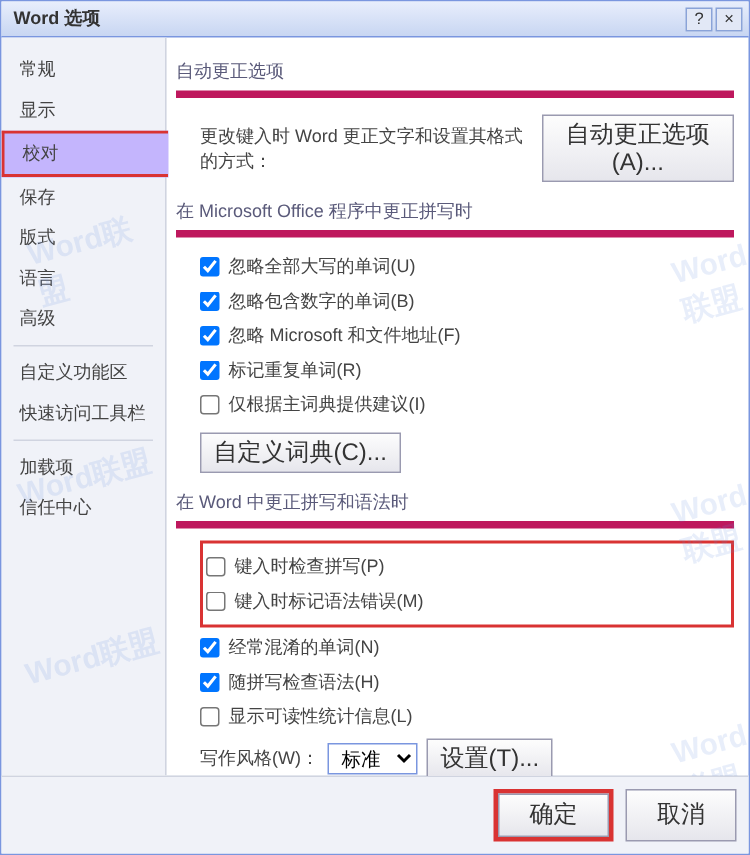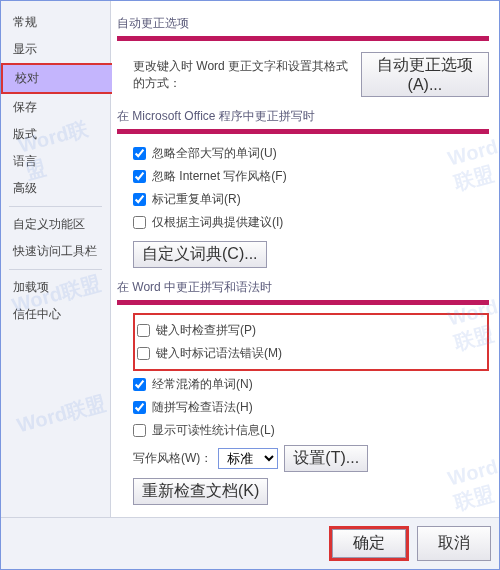--- a/index.html
+++ b/index.html
@@ -32,20 +32,27 @@
 .buttonbar { border-top: 1px solid #d0d4e0; padding: 8px; display: flex; justify-content: flex-end; gap: 8px; background: #f0f2f8; }
 .mainbtn { width: 74px; padding: 3px 0; }
 .red-outline { border: 3px solid #d93333; padding: 0; }
 .red-outline .btn { margin: 0; }
 .row-label { display: inline-block; }
 </style>
 </head>
 <body>
 
 <div class="dialog">
+  <div class="titlebar">
+    <span class="title">Word 选项</span>
+    <div class="titlebtns">
+      <div class="tb">?</div>
+      <div class="tb">×</div>
+    </div>
+  </div>
 
   <div class="body">
     <div class="sidebar">
       <div class="watermark wm1">Word联盟</div>
       <div class="watermark wm2">Word联盟</div>
       <div class="watermark wm3">Word联盟</div>
       <div class="navitem">常规</div>
       <div class="navitem">显示</div>
       <div class="navitem sel">校对</div>
       <div class="navitem">保存</div>
@@ -72,21 +79,25 @@
       </div>
 
       <div class="section-header">在 Microsoft Office 程序中更正拼写时</div>
       <div class="indent">
         <div class="row">
             <input type="checkbox" class="cb" checked="" style="">
             <span>忽略全部大写的单词(U)</span>
           </div>
         <div class="row">
             <input type="checkbox" class="cb" checked="" style="">
-            <span>忽略 Internet 写作风格(F)</span>
+            <span>忽略包含数字的单词(B)</span>
+          </div>
+        <div class="row">
+            <input type="checkbox" class="cb" checked="" style="">
+            <span>忽略 Microsoft 和文件地址(F)</span>
           </div>
         <div class="row">
             <input type="checkbox" class="cb" checked="" style="">
             <span>标记重复单词(R)</span>
           </div>
         <div class="row">
             <input type="checkbox" class="cb" style="">
             <span>仅根据主词典提供建议(I)</span>
           </div>
         <div class="row" style="margin-top:4px;">

